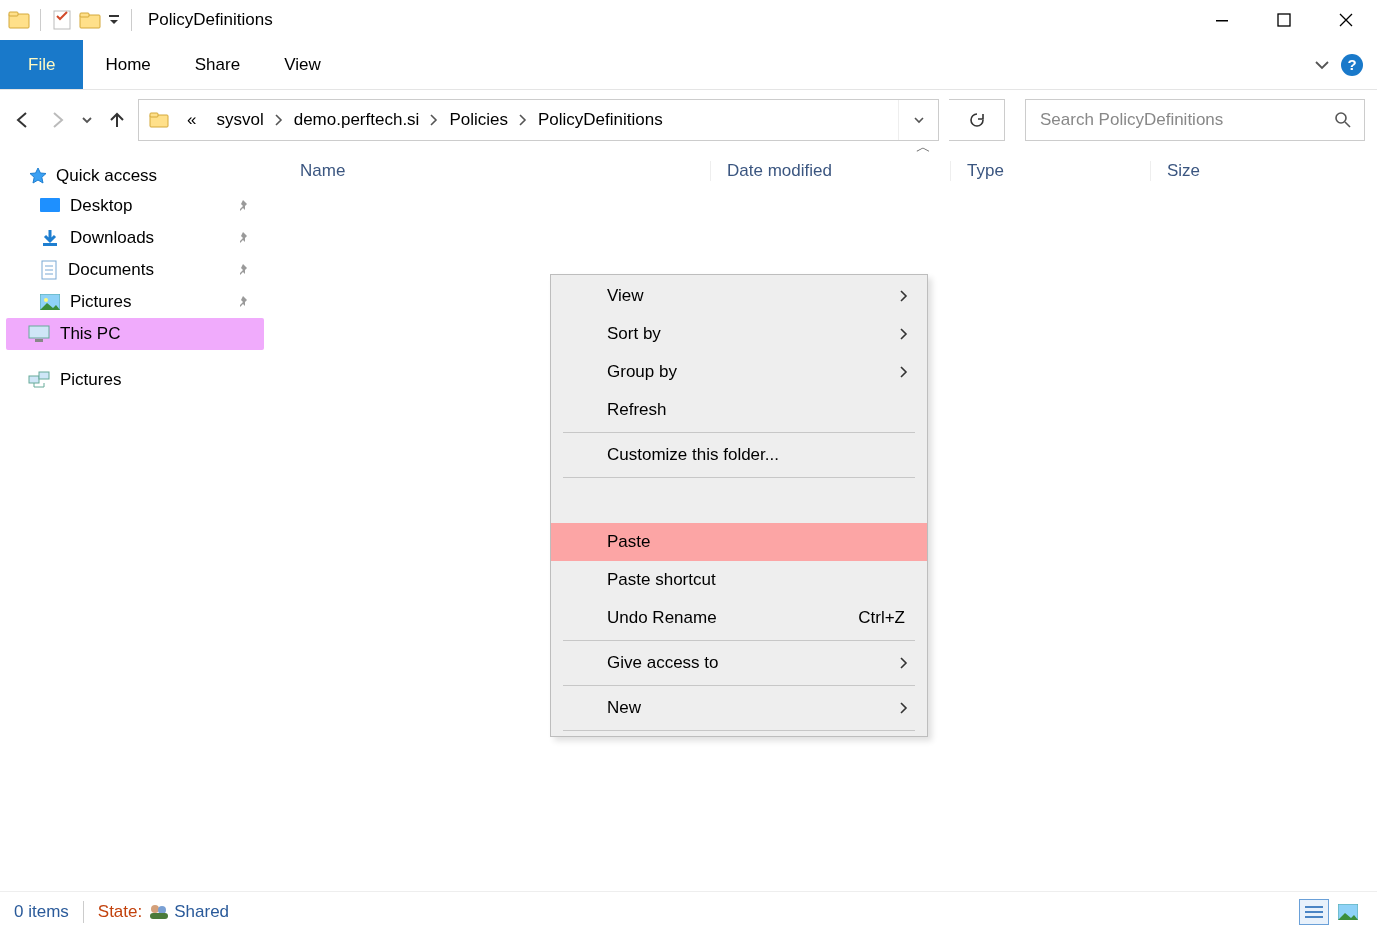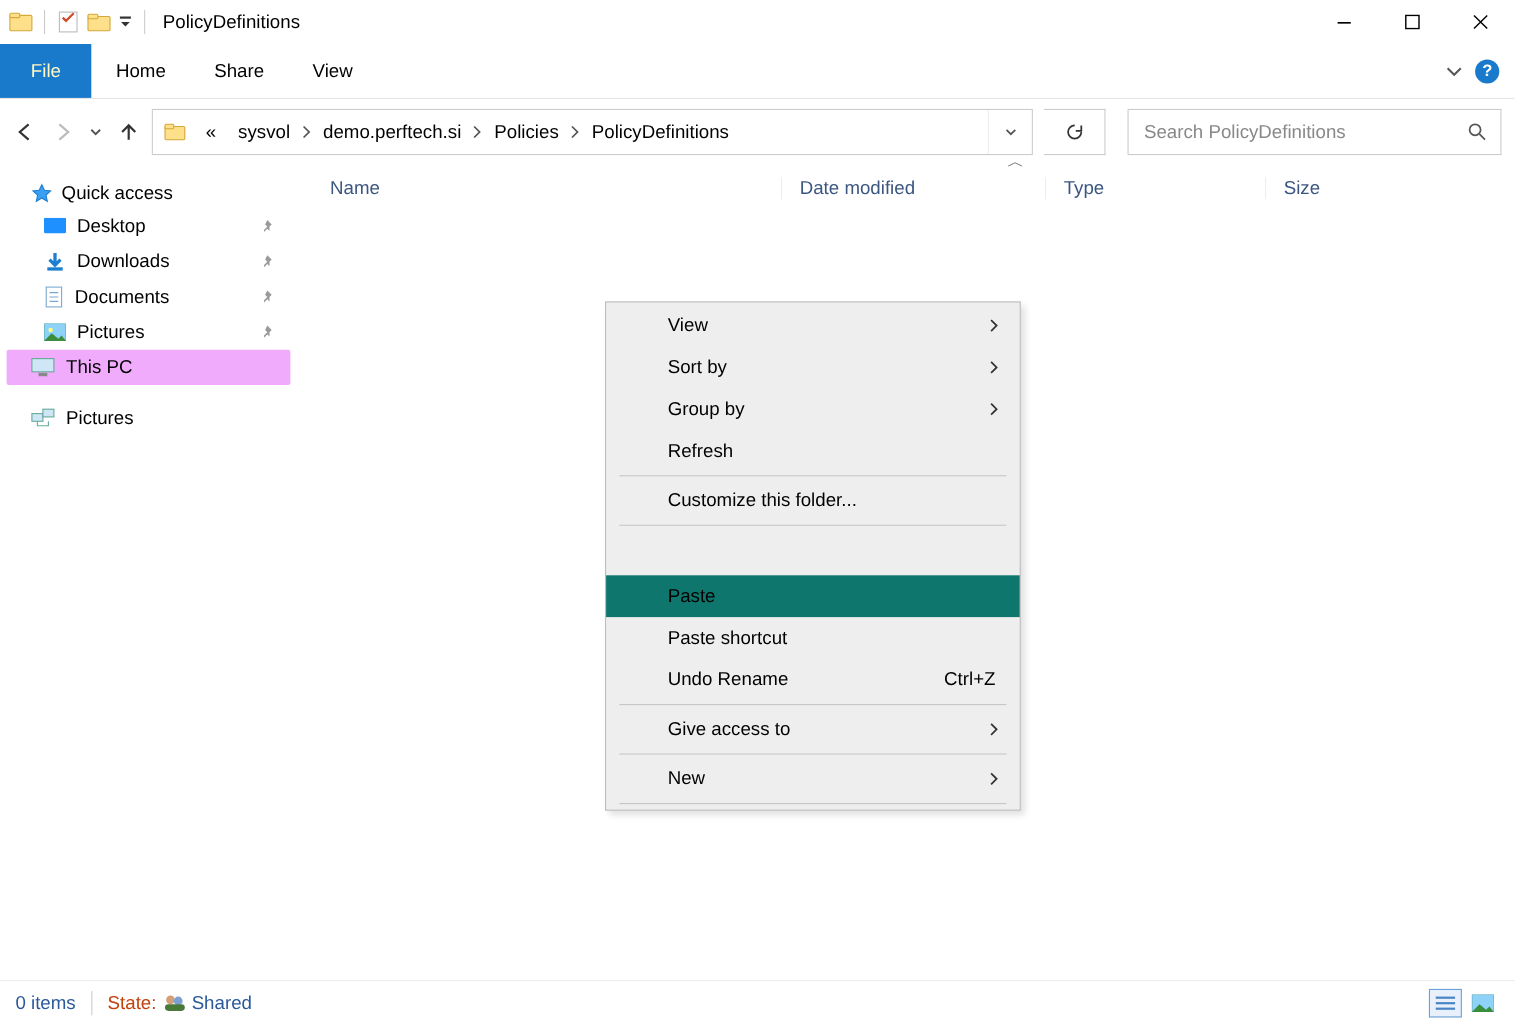--- a/index.html
+++ b/index.html
@@ -48,21 +48,21 @@
   .col.name { width:440px; padding-left:30px;}
   .col.date { width:240px; border-left:1px solid #eee;}
   .col.type { width:200px; border-left:1px solid #eee;}
   .col.size { width:140px; border-left:1px solid #eee;}
   .sort-caret { text-align:center; color:#666; margin-top:-12px; margin-left:200px; height:12px;}
   .empty { text-align:center; color:#888; font-size:18px; margin-top:50px; }
 
   
   .ctxmenu { position:absolute; left:280px; top:124px; width:378px; background:#eeeeee; border:1px solid #bdbdbd; box-shadow: 4px 4px 6px rgba(0,0,0,0.12); padding:2px 0;}
   .ctx-item { display:flex; align-items:center; height:38px; padding:0 20px 0 56px; font-size:17px; position:relative;}
-  .ctx-item.hover { background:#0f766e;margin-top:45px; }
+  .ctx-item.hover { background:#fca5a5;margin-top:45px; }
   .ctx-item .sub { position:absolute; right:18px; color:#333; }
   .ctx-item .shortcut { position:absolute; right:22px; }
   .ctx-sep { height:1px; background:#c7c7c7; margin:3px 12px;  }
 
   
   .statusbar { position:absolute; bottom:0; left:0; right:0; height:40px; display:flex; align-items:center; padding:0 14px; font-size:17px; color:#2a5a9a; border-top:1px solid #eee;}
   .status-sep { width:1px; height:22px; background:#ccc; margin:0 14px; }
   .viewbtns { margin-left:auto; display:flex; gap:4px; }
   .viewbtn { width:30px; height:26px; border:1px solid transparent; display:flex; align-items:center; justify-content:center;}
   .viewbtn.active { border:1px solid #6aa0d8; background:#e8f1fb; }

